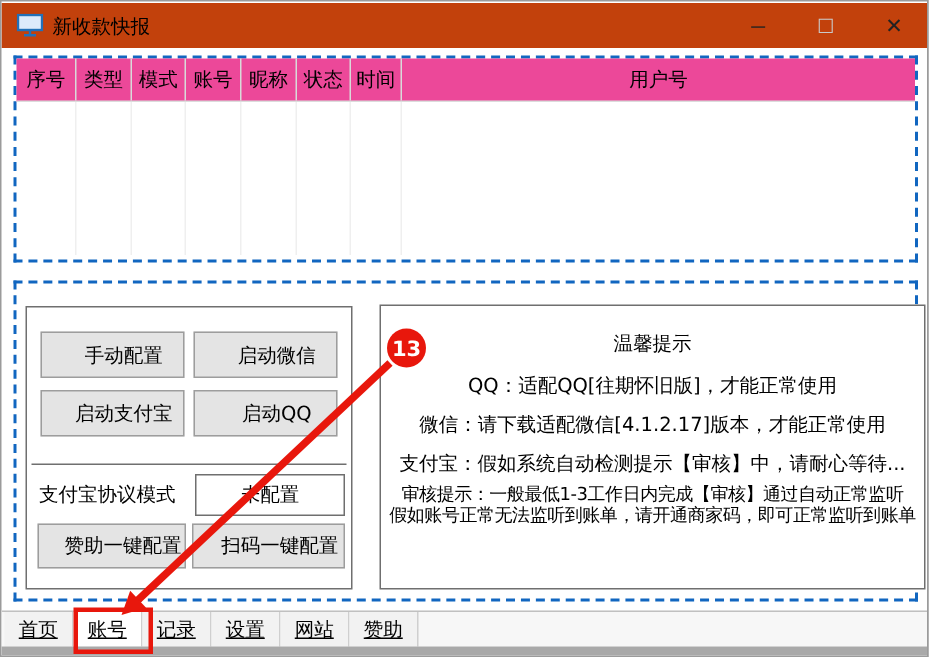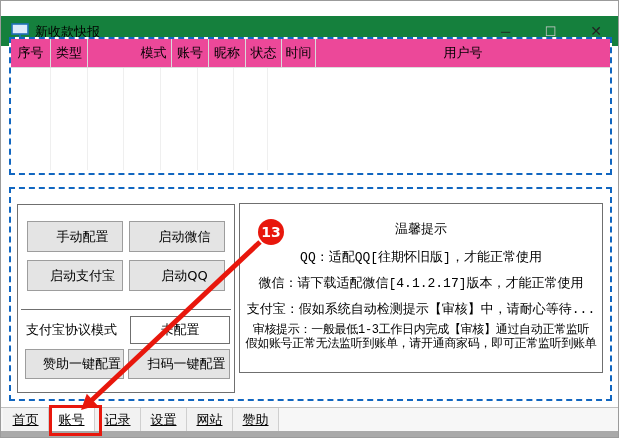--- a/index.html
+++ b/index.html
@@ -4,40 +4,40 @@
 <style>
   * { margin:0; padding:0; box-sizing:border-box; }
   html,body { background:#888; }
   body { font-family:"DejaVu Sans","Liberation Sans",sans-serif; }
   #app {
     position:relative; width:619px; height:438px; background:#ffffff;
     border:1px solid #9b9b9b; overflow:hidden;
     font-family:"DejaVu Sans","Liberation Sans",sans-serif;
   }
   
-  .titlebar { position:absolute; left:0; top:15px; width:100%; height:30px; background:#15803d; }
+  .titlebar { position:absolute; left:0; top:1px; width:100%; height:30px; background:#c2410c; }
   .app-icon { position:absolute; left:10px; top:7px; width:18px; height:16px; }
   .title-text { position:absolute; left:34px; top:7px; font-size:13px; color:#000; white-space:nowrap; }
   .winbtn { position:absolute; top:0; width:45px; height:30px; display:flex; align-items:center; justify-content:center; font-size:13px; color:#222; background:transparent; border:none; }
   .winbtn.min { left:482px; }
   .winbtn.max { left:527px; color:#c9c9c9; }
   .winbtn.close { left:572px; width:46px; font-size:14px; }
   
   .dashed-panel { position:absolute; left:8px; width:603px; border:2px dashed #1166c0; background:#fff; }
   #list-panel { top:36px; height:138px; }
   #control-panel { top:186px; height:214px; }
   
   .tbl-header { position:absolute; left:0; top:0; width:100%; height:29px; display:flex; background:#ec4899; border-bottom:1px solid #dcdcdc; }
   .tbl-header .cell { flex:0 0 auto; display:flex; align-items:center; justify-content:center; font-size:13px; color:#000; border-right:1px solid #d9d9d9; height:100%; white-space:nowrap; }
   .tbl-header .cell.last { flex:1 1 auto; border-right:none; }
   .body-col-line { position:absolute; top:29px; width:1px; bottom:3px; background:#efefef; }
   
   .groupbox { position:absolute; border:1px solid #6f6f6f; background:#fff; }
   #left-group  { left:16px;  top:203px; width:218px; height:189px; }
-  #right-group { left:238px; top:202px; width:364px; height:170px;font-family:Liberation Mono, monospace; }
+  #right-group { left:252px; top:202px; width:364px; height:190px; }
   .btn { position:absolute; background:#e4e4e4; border:1px solid #9d9d9d; font-size:13px; color:#000;
          display:flex; align-items:center; justify-content:center; white-space:nowrap; font-family:inherit;padding-left:15px; }
   .divider-h { position:absolute; left:3px; right:3px; height:1px; background:#6f6f6f; }
   .proto-label { position:absolute; left:8px; top:116px; font-size:13px; color:#000; white-space:nowrap; }
   .proto-value { position:absolute; left:112px; top:111px; width:100px; height:28px; background:#fff; border:1px solid #6f6f6f;
                  display:flex; align-items:center; justify-content:center; font-size:13px; color:#000; }
   
   .tips-line { position:absolute; left:0; width:100%; text-align:center; font-size:13px; color:#000; white-space:nowrap; }
   .tips-title { top:16px; }
   .t0 { top:44px; } .t1 { top:70px; } .t2 { top:96px; }
@@ -66,21 +66,21 @@
     <span class="title-text">新收款快报</span>
     <button class="winbtn min">─</button>
     <button class="winbtn max">☐</button>
     <button class="winbtn close">✕</button>
   </div>
 
   <div class="dashed-panel" id="list-panel">
     <div class="tbl-header" id="tbl-header">
         <div class="cell" style="flex-basis: 40px;">序号</div>
         <div class="cell" style="flex-basis: 37px;">类型</div>
-        <div class="cell" style="flex-basis: 36px; margin-left: 48px;">模式</div>
+        <div class="cell" style="flex-basis: 36px;">模式</div>
         <div class="cell" style="flex-basis: 37px;">账号</div>
         <div class="cell" style="flex-basis: 37px;">昵称</div>
         <div class="cell" style="flex-basis: 36px;">状态</div>
         <div class="cell" style="flex-basis: 34px;">时间</div>
         <div class="cell last">用户号</div>
       </div>
     <div id="tbl-body"></div>
   <div class="body-col-line" style="left: 39px;"></div>
       <div class="body-col-line" style="left: 76px;"></div>
       <div class="body-col-line" style="left: 112px;"></div>

